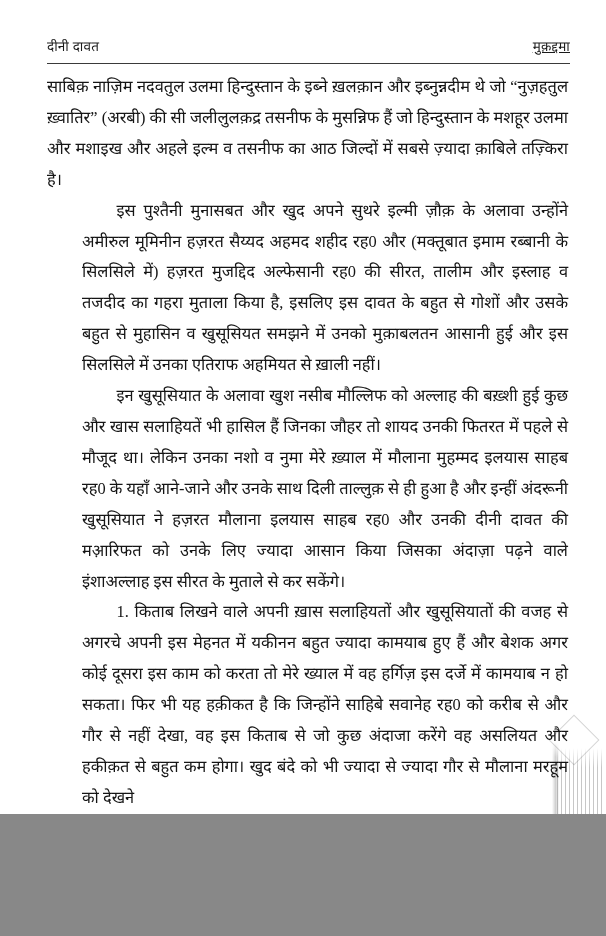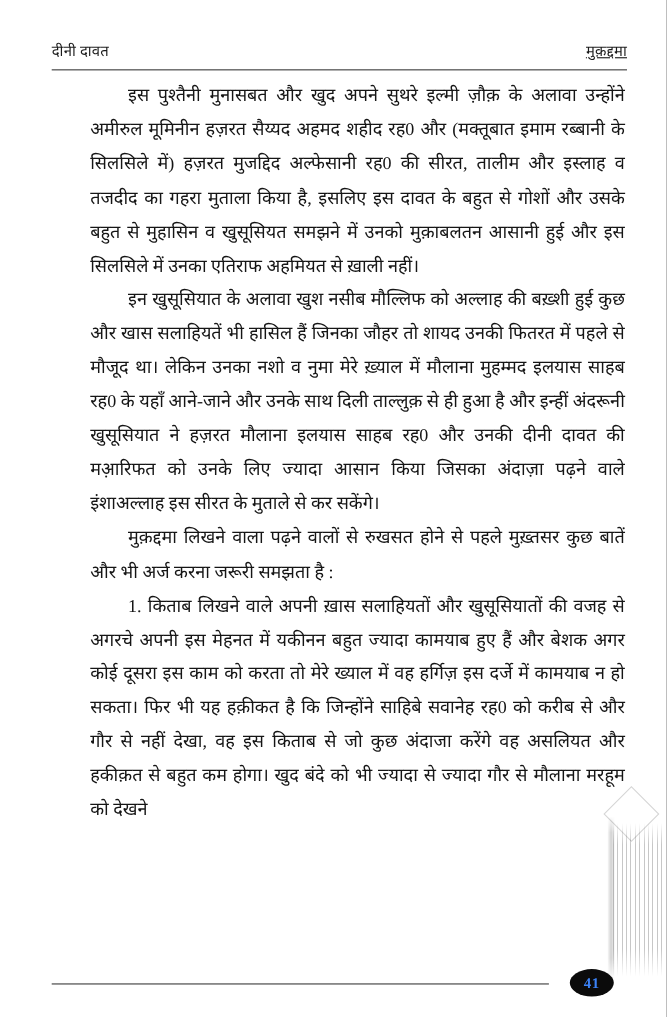--- a/index.html
+++ b/index.html
@@ -3,21 +3,21 @@
 <meta charset="utf-8">
 <style>
   html, body {
     margin: 0;
     padding: 0;
     background: #888;
   }
   .page {
     position: relative;
     width: 606px;
-    height: 936px;
+    height: 814px;
     background: #ffffff;
     overflow: hidden;
     font-family: "Liberation Serif", "DejaVu Serif", serif;
     color: #111111;
   }
 
   
   .header {
     position: absolute;
     left: 47px;
@@ -141,23 +141,23 @@
 
 <div class="page">
 
   <div class="header">
     <div class="header-left">दीनी दावत</div>
     <div class="header-right">मुक़द्दमा</div>
   </div>
   <div class="header-rule"></div>
 
   <div class="body-block">
+    <p>साबिक़ नाज़िम नदवतुल उलमा हिन्दुस्तान के इब्ने ख़लक़ान और इब्नुन्नदीम थे जो “नुज़हतुल ख़्वातिर” (अरबी) की सी जलीलुलक़द्र तसनीफ के मुसन्निफ हैं जो हिन्दुस्तान के मशहूर उलमा और मशाइख और अहले इल्म व तसनीफ का आठ जिल्दों में सबसे ज़्यादा क़ाबिले तज़्किरा है।</p>
     <p class="indent">इस पुश्तैनी मुनासबत और खुद अपने सुथरे इल्मी ज़ौक़ के अलावा उन्होंने अमीरुल मूमिनीन हज़रत सैय्यद अहमद शहीद रह0 और (मक्तूबात इमाम रब्बानी के सिलसिले में) हज़रत मुजद्दिद अल्फेसानी रह0 की सीरत, तालीम और इस्लाह व तजदीद का गहरा मुताला किया है, इसलिए इस दावत के बहुत से गोशों और उसके बहुत से मुहासिन व खुसूसियत समझने में उनको मुक़ाबलतन आसानी हुई और इस सिलसिले में उनका एतिराफ अहमियत से ख़ाली नहीं।</p>
     <p class="indent">इन खुसूसियात के अलावा खुश नसीब मौल्लिफ को अल्लाह की बख़्शी हुई कुछ और खास सलाहियतें भी हासिल हैं जिनका जौहर तो शायद उनकी फितरत में पहले से मौजूद था। लेकिन उनका नशो व नुमा मेरे ख़्याल में मौलाना मुहम्मद इलयास साहब रह0 के यहाँ आने-जाने और उनके साथ दिली ताल्लुक़ से ही हुआ है और इन्हीं अंदरूनी खुसूसियात ने हज़रत मौलाना इलयास साहब रह0 और उनकी दीनी दावत की मआ़रिफत को उनके लिए ज्यादा आसान किया जिसका अंदाज़ा पढ़ने वाले इंशाअल्लाह इस सीरत के मुताले से कर सकेंगे।</p>
-    <p class="indent">मुक़द्दमा लिखने वाला पढ़ने वालों से रुखसत होने से पहले मुख़्तसर कुछ बातें और भी अर्ज करना जरूरी समझता है :</p>
     <p class="indent">1. किताब लिखने वाले अपनी ख़ास सलाहियतों और खुसूसियातों की वजह से अगरचे अपनी इस मेहनत में यकीनन बहुत ज्यादा कामयाब हुए हैं और बेशक अगर कोई दूसरा इस काम को करता तो मेरे ख्याल में वह हर्गिज़ इस दर्जे में कामयाब न हो सकता। फिर भी यह हक़ीकत है कि जिन्होंने साहिबे सवानेह रह0 को करीब से और गौर से नहीं देखा, वह इस किताब से जो कुछ अंदाजा करेंगे वह असलियत और हकीक़त से बहुत कम होगा। खुद बंदे को भी ज्यादा से ज्यादा गौर से मौलाना मरहूम को देखने</p>
   </div>
 
   <div class="scan-diamond"></div>
   <div class="scan-edge"></div>
   <div class="scan-band"></div>
 
   <div class="footer-rule"></div>
   <div class="folio">41</div>
 

